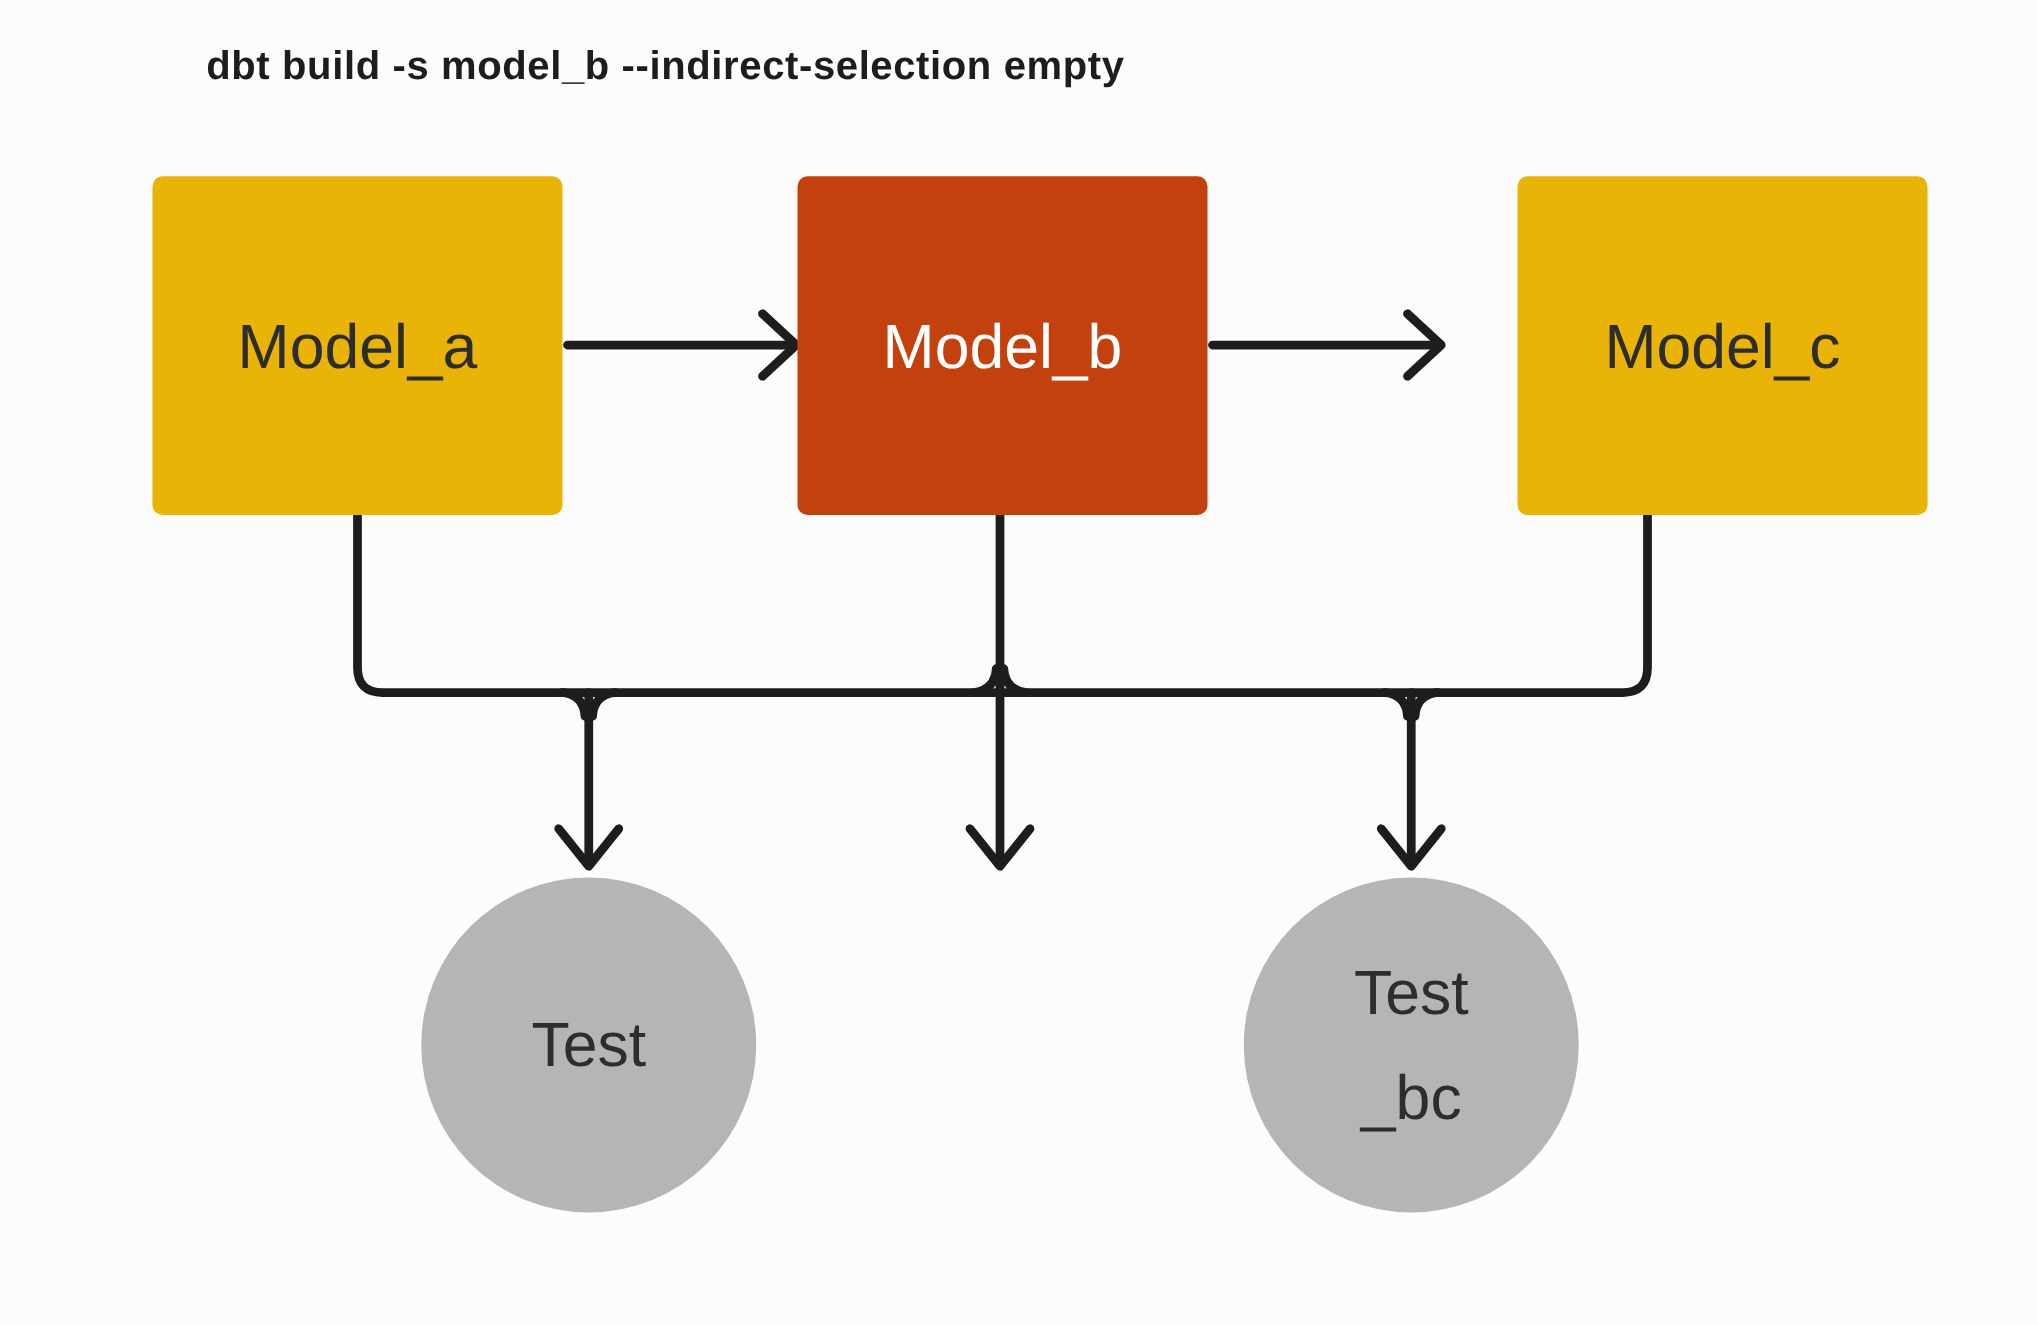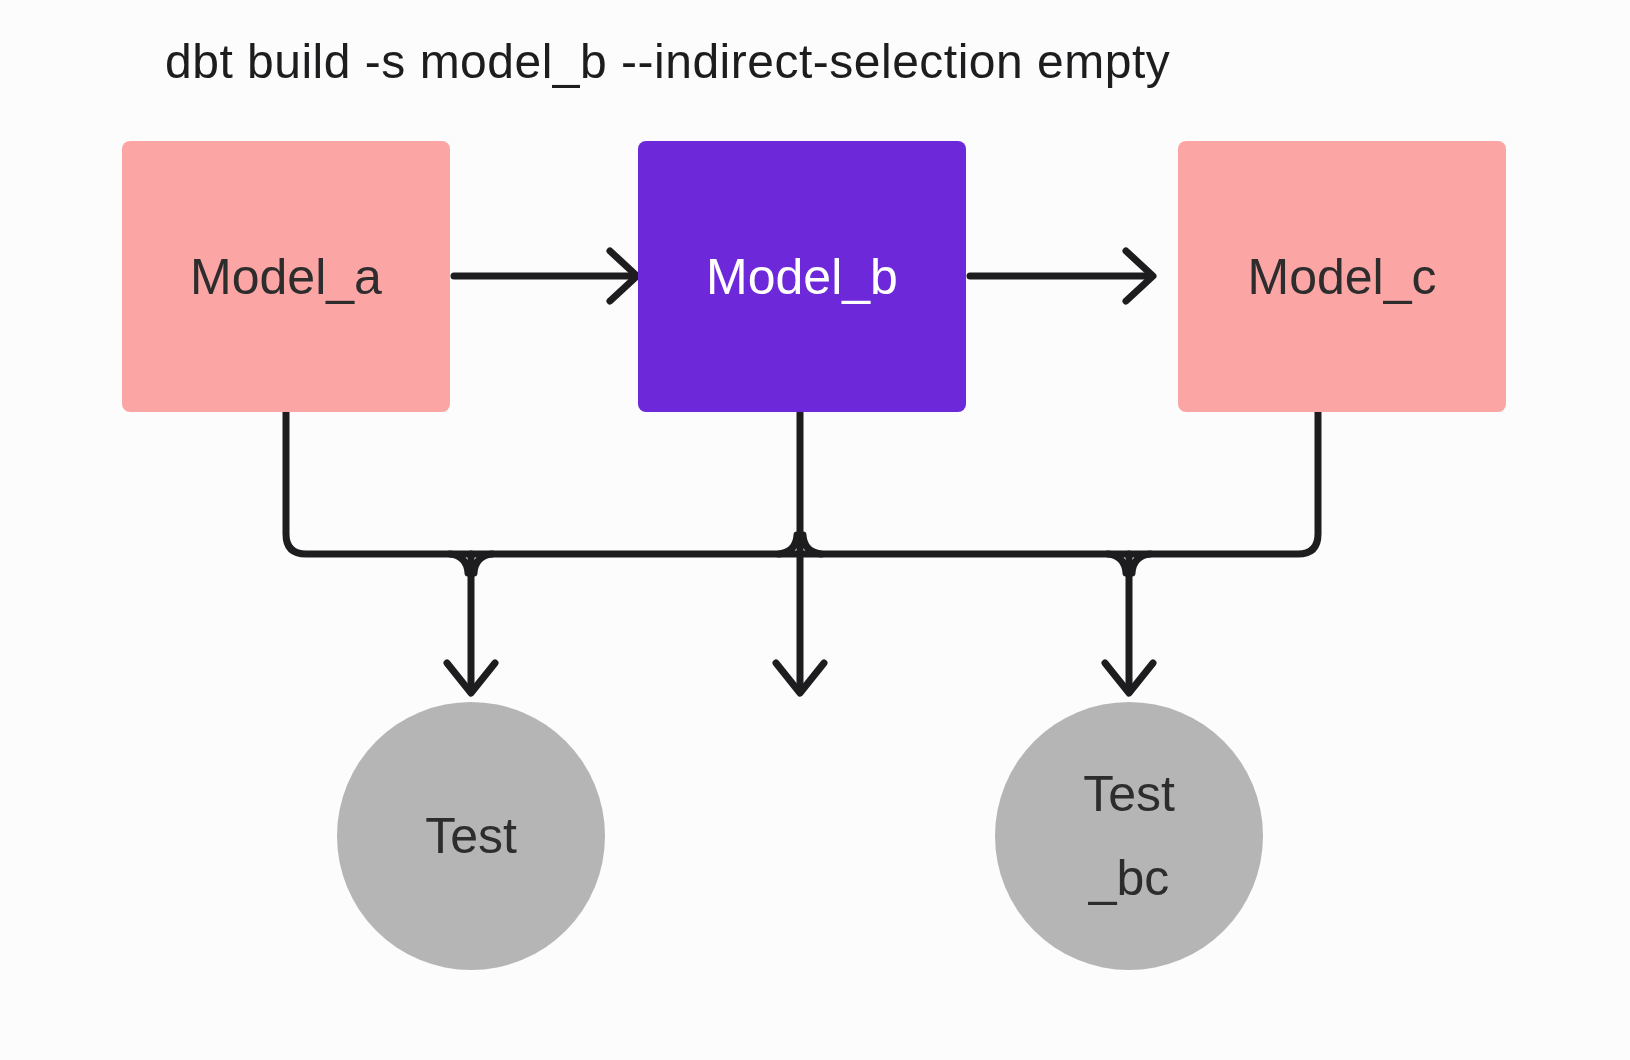--- a/index.html
+++ b/index.html
@@ -6,36 +6,36 @@
   body{
     width:1630px;height:1060px;
     background:#fcfcfc;
     font-family:"Liberation Sans", sans-serif;
     overflow:hidden;
     position:relative;
   }
   .stage{position:absolute;inset:0;}
   .title{
     position:absolute;left:165px;top:33px;
-    font-size:48px;font-weight:400;letter-spacing:0.5px;
+    font-size:32px;font-weight:700;letter-spacing:0.5px;
     color:#1d1d1f;white-space:nowrap;line-height:1.2;
   }
   svg.edges{position:absolute;left:0;top:0;pointer-events:none;}
   .node{
     position:absolute;display:flex;align-items:center;justify-content:center;
     text-align:center;
   }
   .model{
     width:328px;height:271px;top:141px;border-radius:8px;
-    background:#fca5a5;color:#2d2d2d;font-size:50px;font-weight:500;
+    background:#eab308;color:#2d2d2d;font-size:50px;font-weight:500;
   }
-  .model.selected{background:#6d28d9;color:#ffffff;}
+  .model.selected{background:#c2410c;color:#ffffff;}
   #model-a{left:122px;}
   #model-b{left:638px;}
-  #model-c{left:1178px;}
+  #model-c{left:1214px;}
   .test{
     width:268px;height:268px;top:702px;border-radius:50%;
     background:#b5b5b5;color:#2d2d2d;font-size:50px;font-weight:500;
     flex-direction:column;line-height:1.68;
   }
   #test-ab{left:337px;}
   #test-b{left:666px;}
   #test-bc{left:995px;}
   .test span:empty{display:none;}
 </style>

